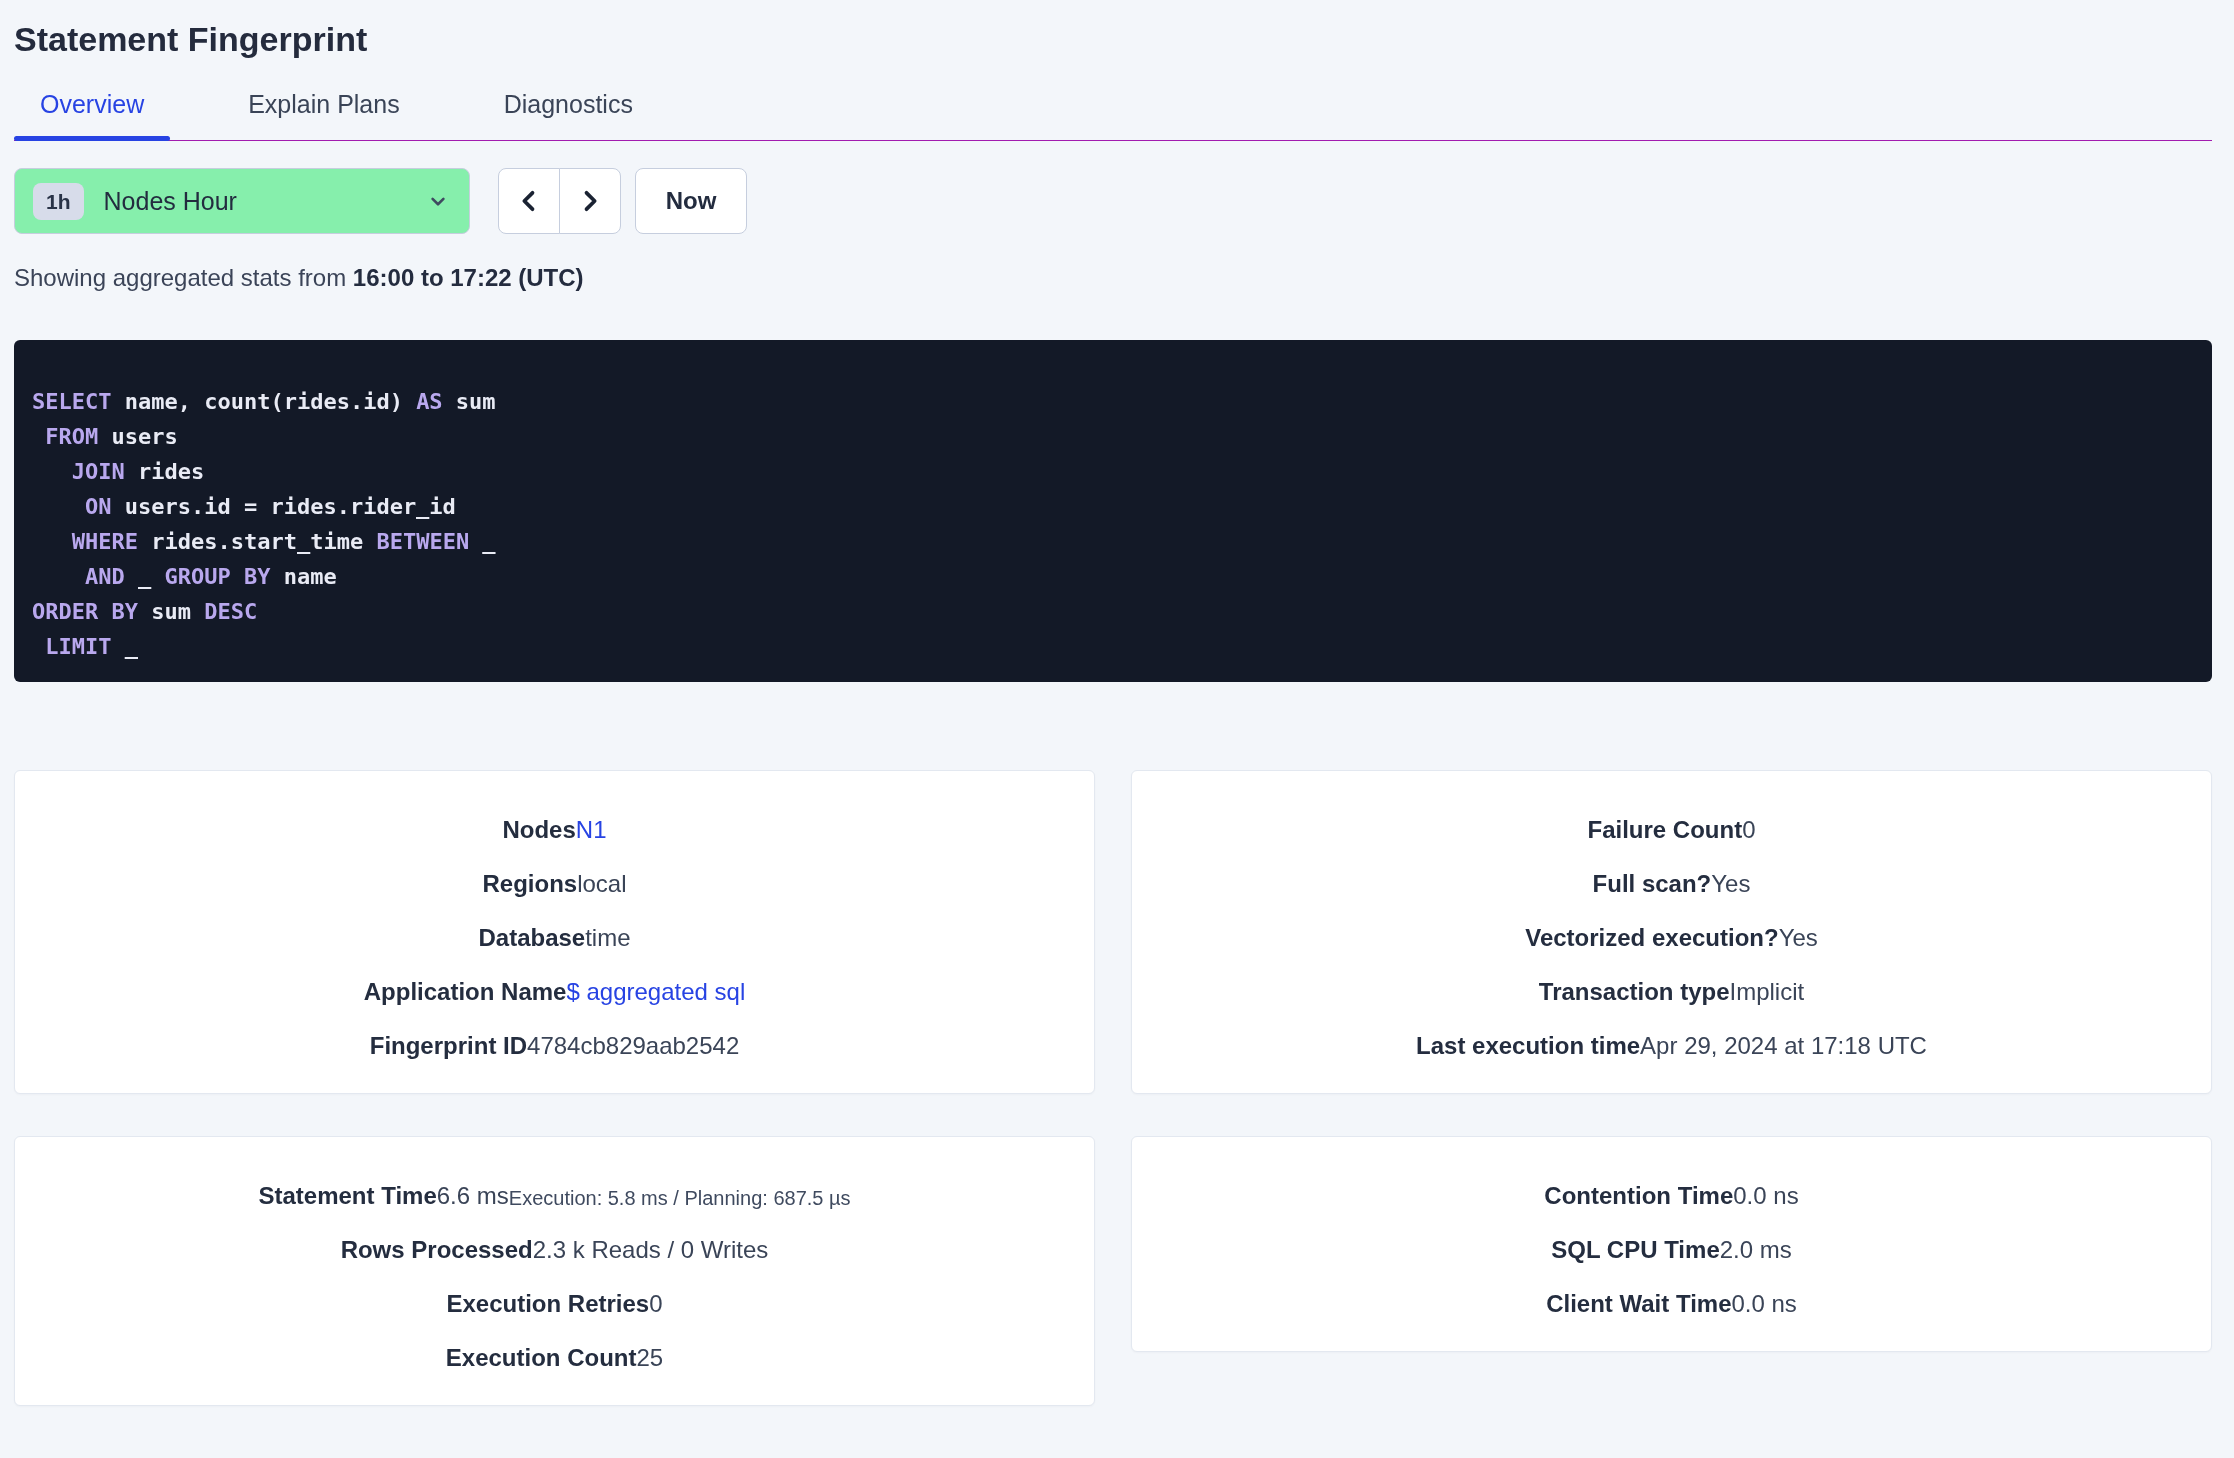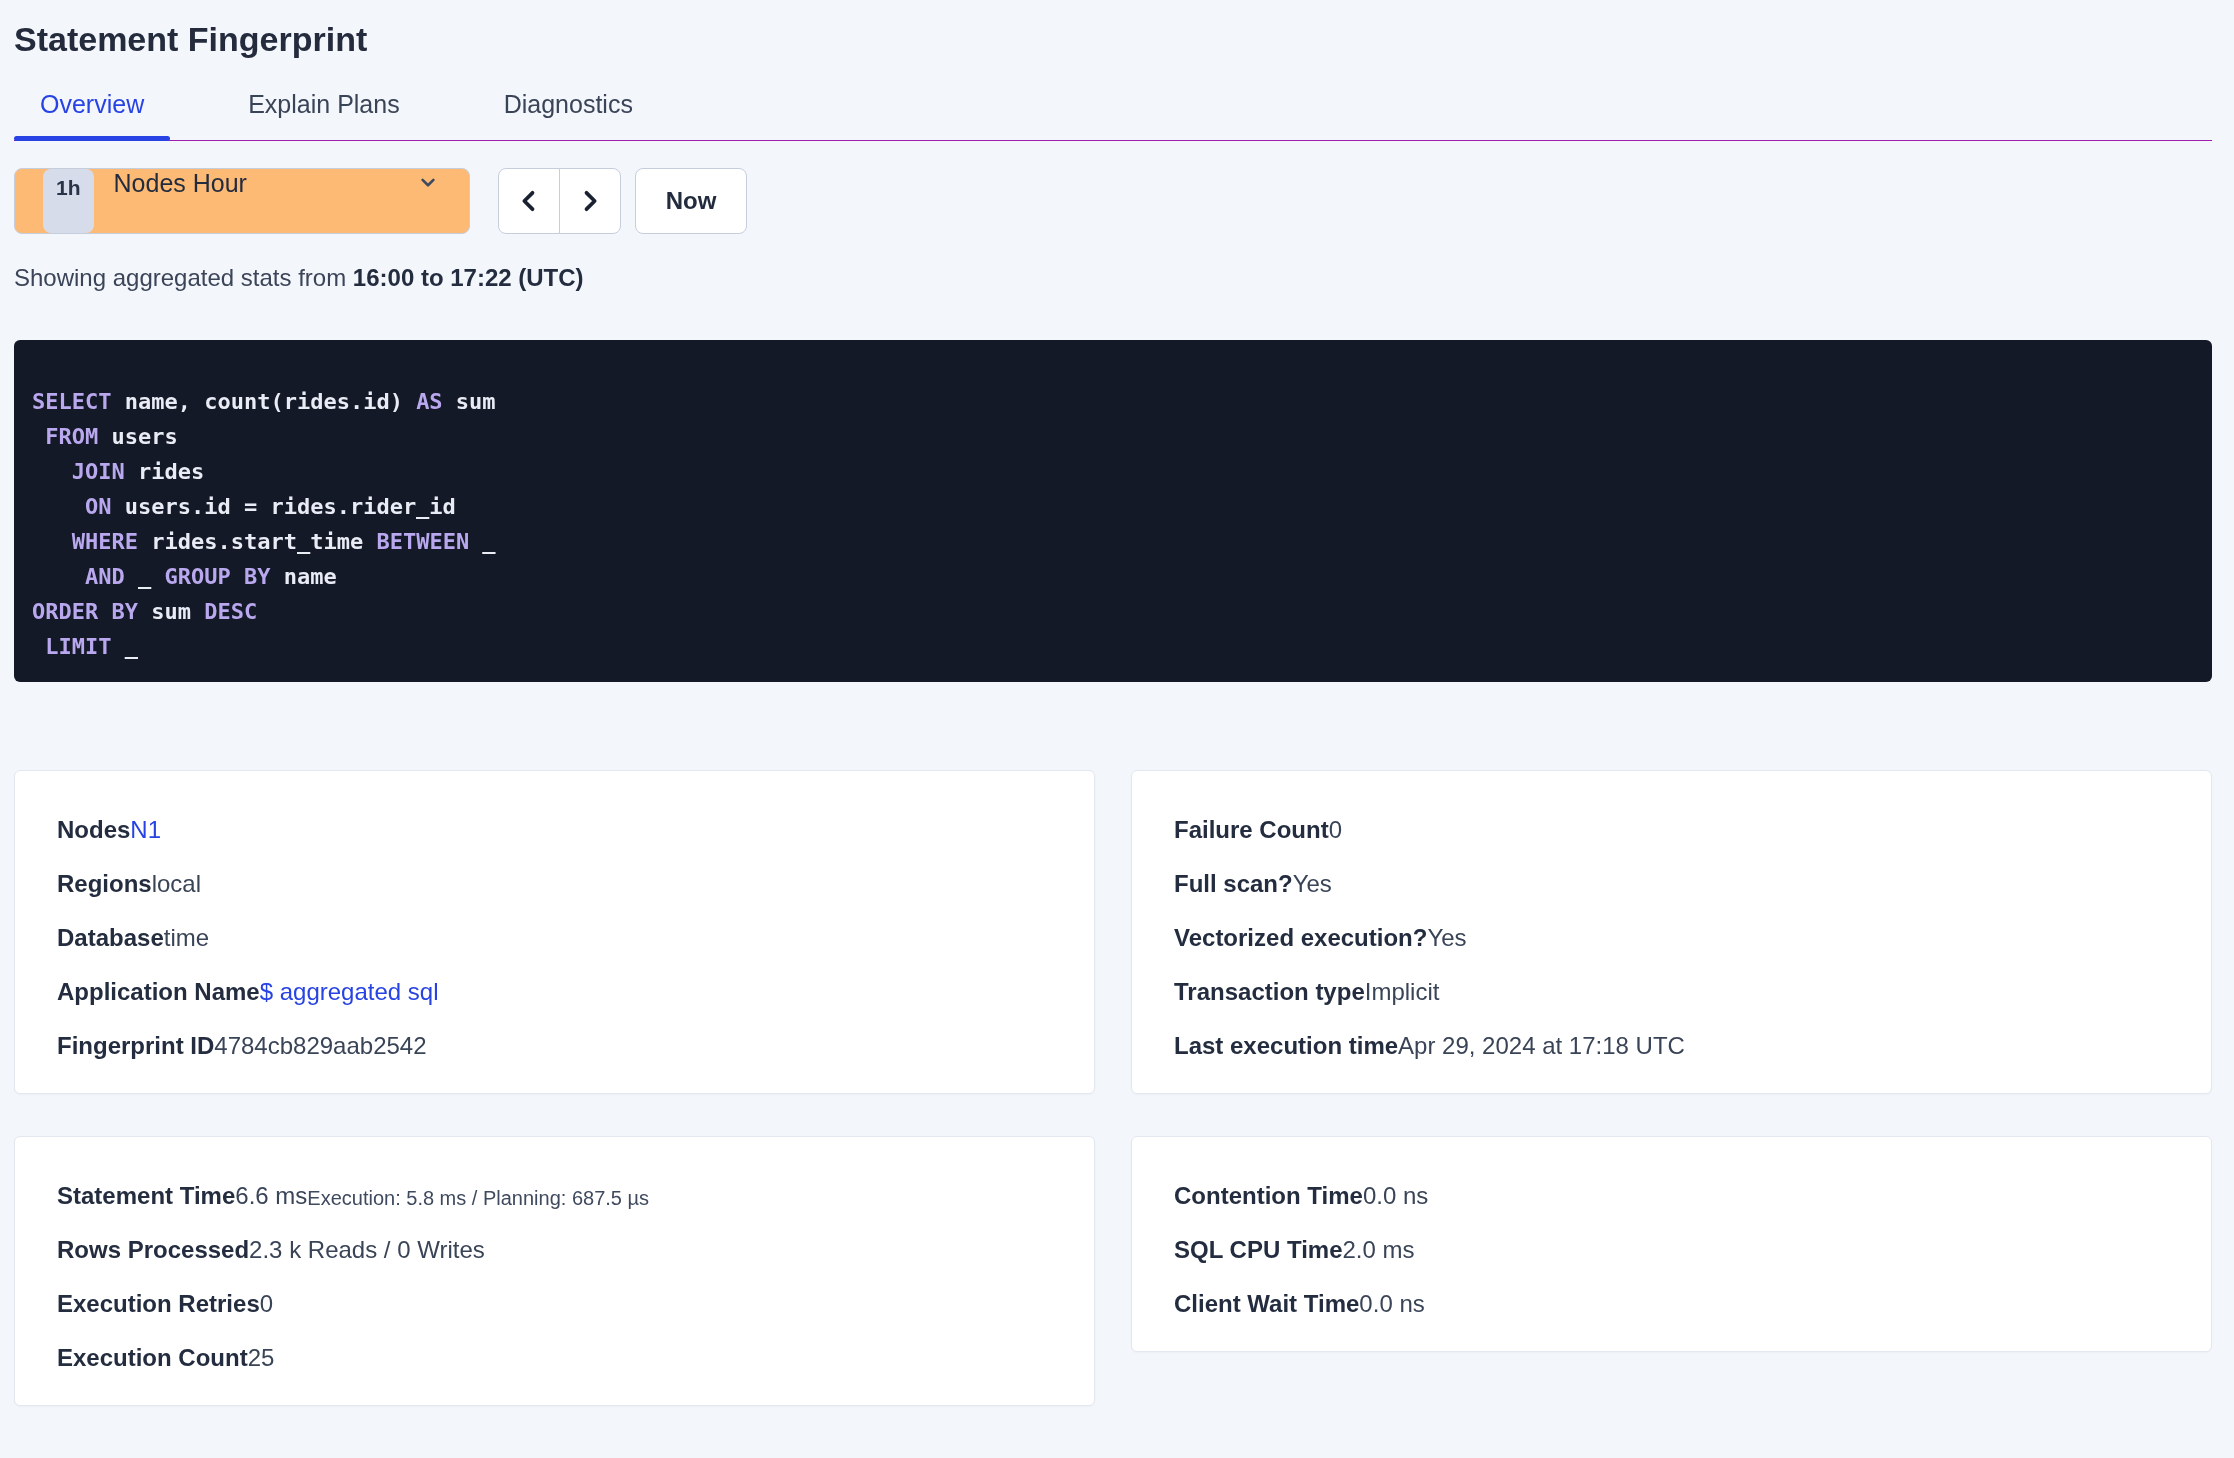--- a/index.html
+++ b/index.html
@@ -35,22 +35,22 @@
   }
   .tab.active{color:var(--accent);}
   .tab.active::after{
     content:"";position:absolute;left:0;right:0;bottom:-1px;height:5px;
     background:var(--accent);border-radius:3px;
   }
 
   
   .time-row{display:flex;margin-top:27px;height:66px;align-items:stretch;}
   .range-select{
-    width:456px;display:flex;padding:0 28px;
-    background:#fdba74;border:1px solid var(--border);border-radius:8px;cursor:pointer;
+    width:456px;display:flex;align-items:center;padding:0 18px;
+    background:#86efac;border:1px solid var(--border);border-radius:8px;cursor:pointer;
   }
   .interval-badge{
     background:#d7dcea;color:#2a3448;font-weight:700;font-size:21px;
     padding:8px 13px;border-radius:8px;line-height:1;
   }
   .range-label{margin-left:20px;font-size:25px;color:#232c3f;}
   .spacer{flex:1;}
   .arrow-group{display:flex;margin-left:28px;}
   .arrow-btn{
     width:62px;background:#fff;border:1px solid var(--border);
@@ -82,21 +82,21 @@
   
   .cards-grid{
     display:grid;grid-template-columns:1fr 1fr;gap:36px;align-items:start;
     margin-top:88px;
   }
   .cards-grid + .cards-grid{margin-top:42px;}
   .card{
     background:#fff;border:1px solid var(--card-border);border-radius:6px;
     padding:44px 42px 32px 42px;box-shadow:0 1px 2px rgba(30,40,70,0.03);
   }
-  .row{display:flex;justify-content:flex-start;align-items:flex-start;margin-bottom:24px;}
+  .row{display:flex;justify-content:center;align-items:flex-start;margin-bottom:24px;}
   .row:last-child{margin-bottom:0;}
   .lbl{font-size:24px;font-weight:600;color:var(--label);line-height:30px;}
   .row-right{display:flex;flex-direction:row;align-items:flex-end;}
   .val{font-size:24px;color:var(--value);line-height:30px;text-align:right;text-decoration:none;}
   a.val{color:var(--accent);cursor:pointer;}
   .sub{font-size:20px;color:#3f4a5f;line-height:26px;margin-top:2px;text-align:right;}
 </style>
 </head>
 <body>
 

